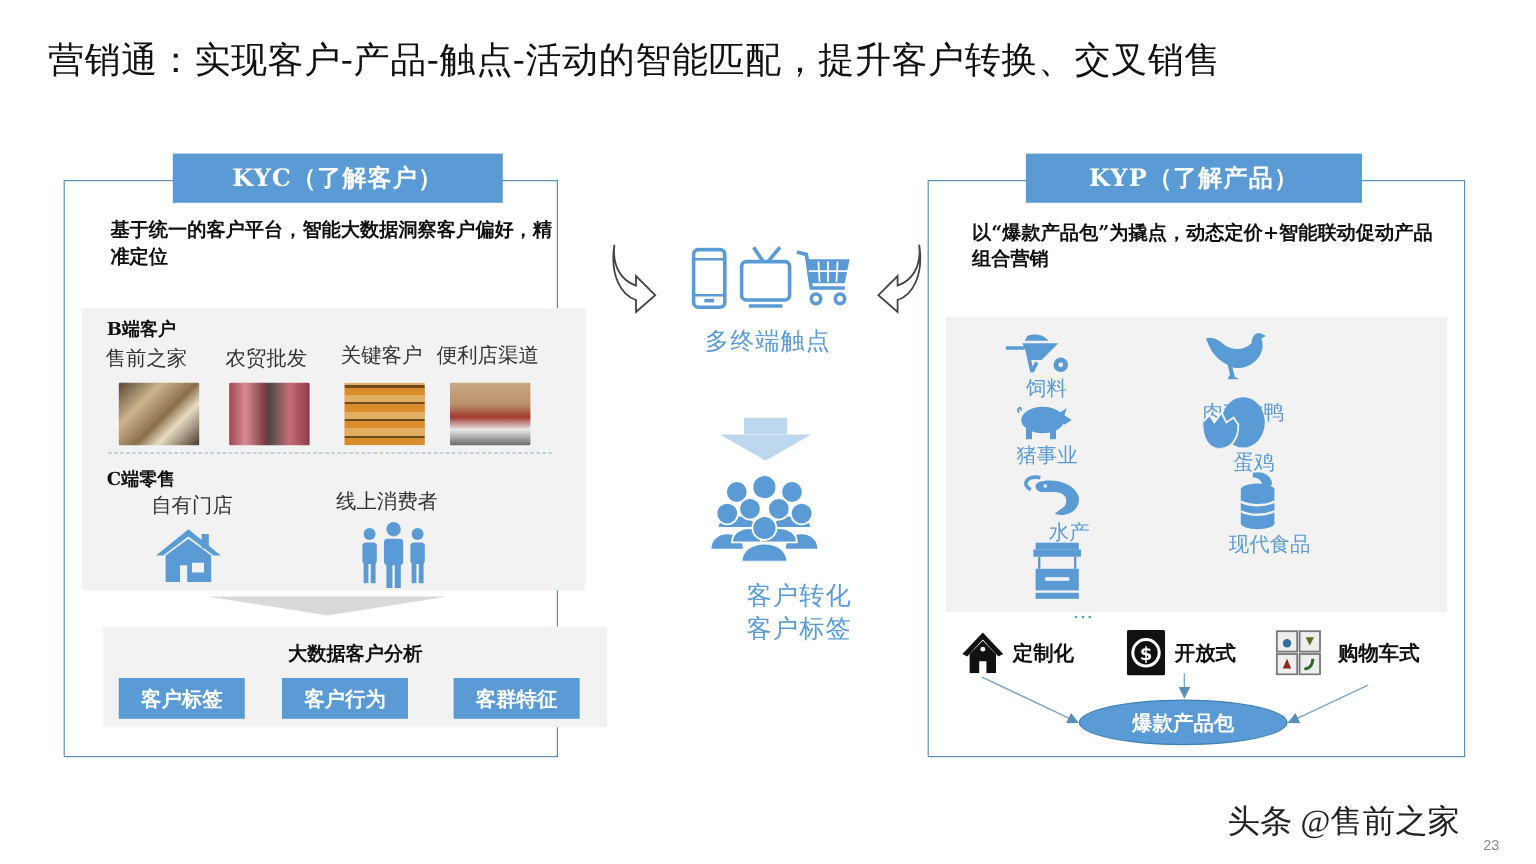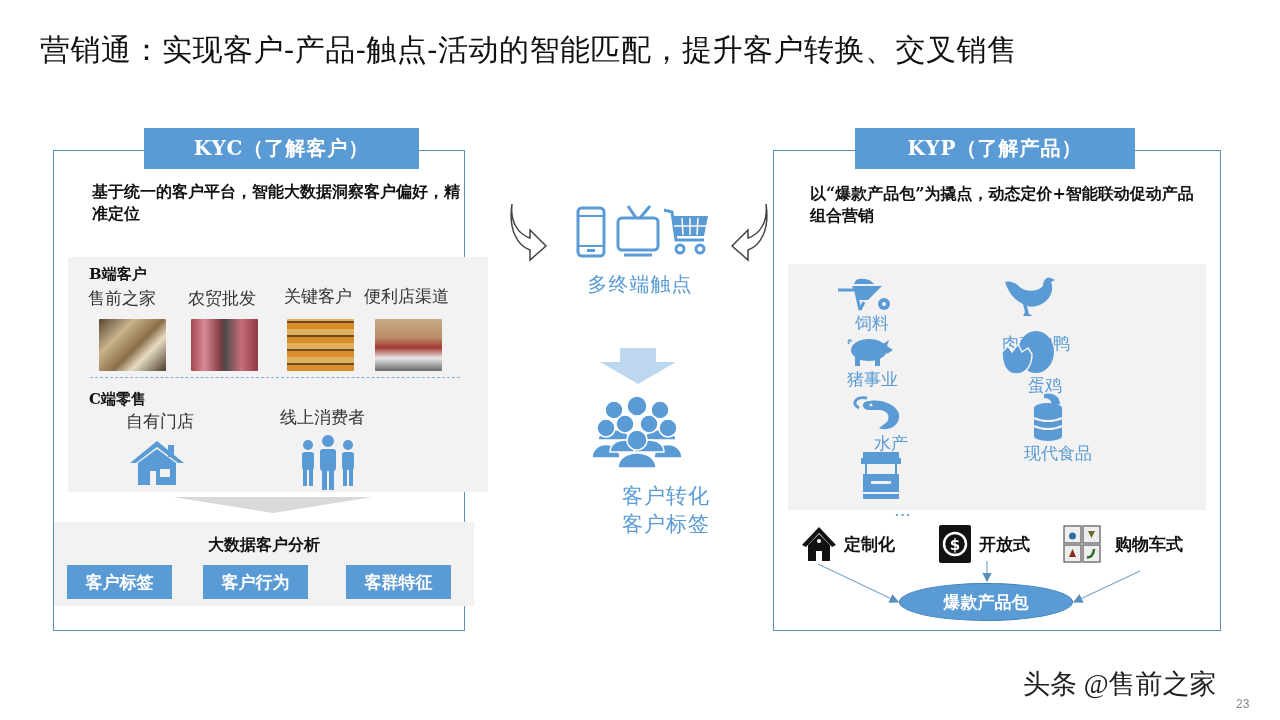--- a/index.html
+++ b/index.html
@@ -30,21 +30,21 @@
   .photo2 { left: 123px; background: linear-gradient(90deg,#a04750 0%,#d98a95 20%,#7a3a3f 45%,#4b4a48 50%,#c66d78 75%,#8f3b45 100%); }
   .photo3 { left: 219px; background: repeating-linear-gradient(0deg,#d88c2a 0 6px,#6e4a22 6px 8px,#e0b060 8px 14px), #d88c2a; }
   .photo4 { left: 307px; background: linear-gradient(180deg,#c8aa84 0%,#b98f6a 35%,#a23a30 55%,#e8e8e8 75%,#6a6a6a 100%); }
   .dash-line { position: absolute; left: 22px; top: 120px; width: 370px; border-top: 1.5px dashed #8eacc9; }
   .c-label { left: 21px; top: 133px; }
   .c-item-label { position: absolute; font-size: 17px; color: #333; white-space: nowrap; }
   .icon-blue { fill: #5b9bd5; }
 
   .down-tri { position: absolute; left: 119px; top: 346px; width: 0; height: 0; border-left: 100px solid transparent; border-right: 100px solid transparent; border-top: 16px solid #d9d9d9; }
 
-  .analysis-box { left: 0; top: 371px; width: 420px; height: 84px; }
+  .analysis-box { left: 32px; top: 371px; width: 420px; height: 84px; }
   .analysis-title { position: absolute; left: 0; width: 100%; top: 13px; text-align: center; font-size: 16px; font-weight: bold; color: #111; }
   .tag-btn { position: absolute; top: 43px; height: 34px; width: 105px; background: #5b9bd5; color: #fff; font-size: 17px; font-weight: bold; display: flex; align-items: center; justify-content: center; }
 
   .center-col { position: absolute; left: 520px; top: 190px; width: 240px; height: 360px; }
   .touch-label { position: absolute; left: 60px; width: 120px; top: 80px; text-align: center; font-size: 20px; color: #5b9bd5; line-height: 28px; letter-spacing: 1px; }
   .down-arrow { position: absolute; left: 80px; top: 158px; }
   .conv-label { position: absolute; left: 50px; width: 140px; top: 292px; text-align: right; font-size: 21px; color: #5b9bd5; line-height: 28px; letter-spacing: 1px; }
 
   .prod-box { left: 14px; top: 113px; width: 418px; height: 246px; }
   .prod-item { position: absolute; display: flex; align-items: center; flex-direction: column; }

